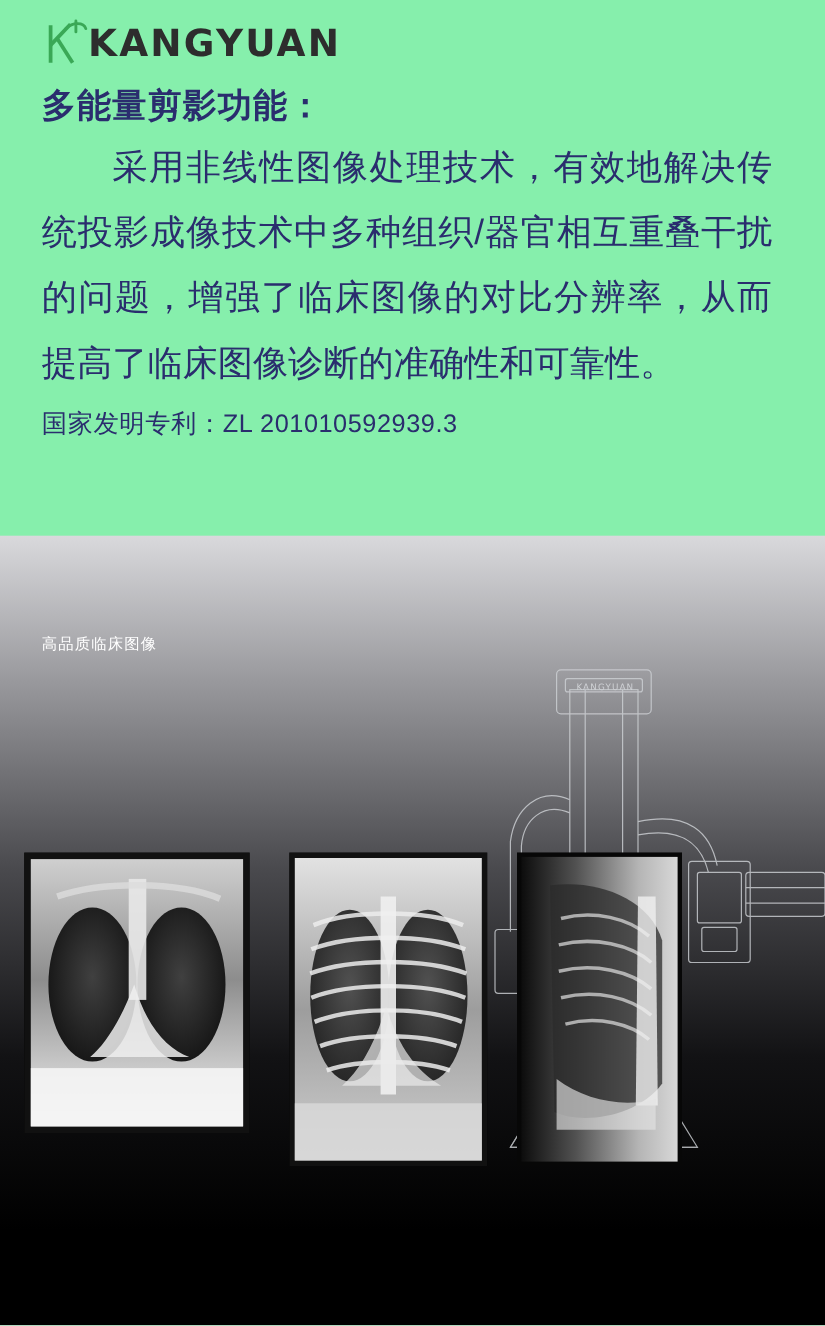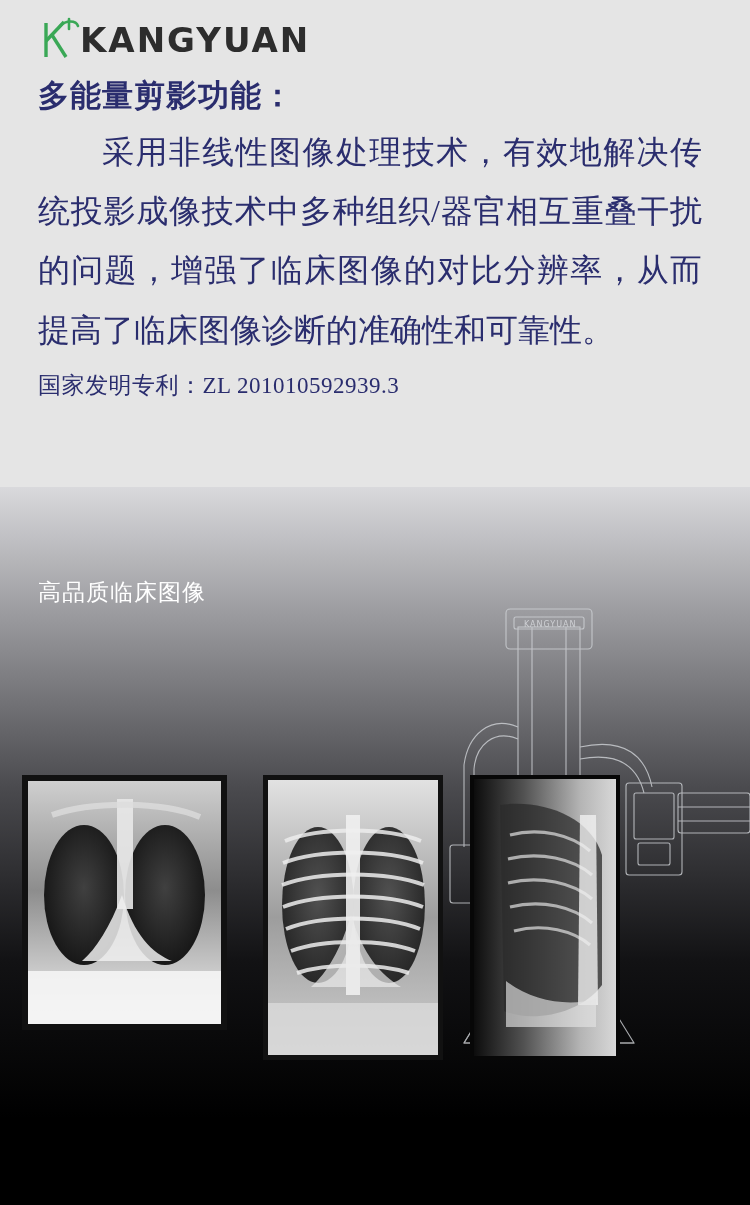--- a/index.html
+++ b/index.html
@@ -8,21 +8,21 @@
     background: #ffffff;
   }
   body {
     font-family: "Liberation Sans", sans-serif;
   }
   .page {
     position: relative;
     width: 750px;
     height: 1205px;
     overflow: hidden;
-    background: #e5e5e5;
+    background: #86efac;
   }
 
   
   .logo-wrap {
     position: absolute;
     left: 38px;
     top: 14px;
     display: flex;
     align-items: center;
     height: 52px;
@@ -42,21 +42,20 @@
     margin-left: -4px;
     line-height: 1;
   }
 
   
   .content {
     position: absolute;
     left: 0;
     top: 75px;
     width: 750px;
-    font-family: Liberation Serif, serif;
   }
   .headline {
     margin: 0 0 6px 38px;
     font-size: 31px;
     font-weight: bold;
     color: #2a2d6e;
     letter-spacing: 1px;
   }
   .para {
     margin: 0 48px 0 38px;
@@ -80,21 +79,21 @@
     top: 487px;
     width: 750px;
     height: 718px;
     background: linear-gradient(to bottom, #d9d9dc 0%, #9a9a9e 18%, #4a4a4e 42%, #121214 66%, #000000 88%, #000000 100%);
     overflow: hidden;
   }
   .panel-title {
     position: absolute;
     left: 38px;
     top: 90px;
-    font-size: 23px;
+    font-size: 14px;
     color: #ffffff;
     letter-spacing: 1px;
   }
 
   
   .machine {
     position: absolute;
     right: 0px;
     top: 110px;
     width: 330px;

